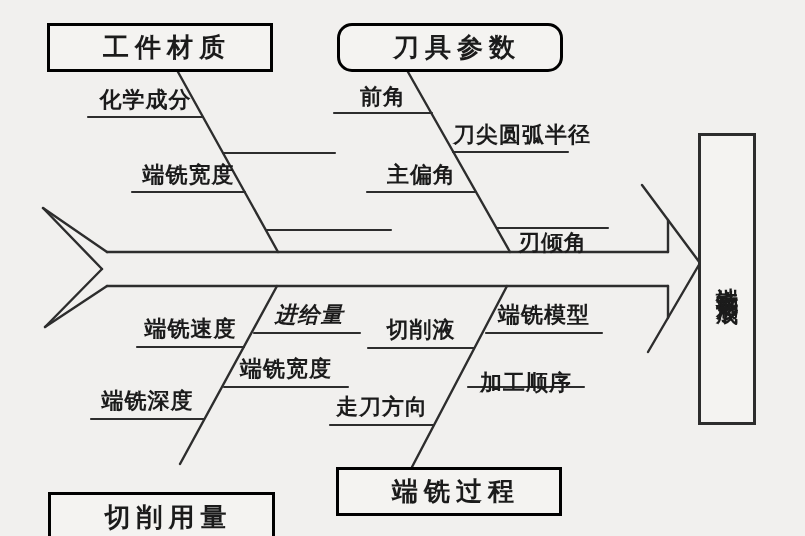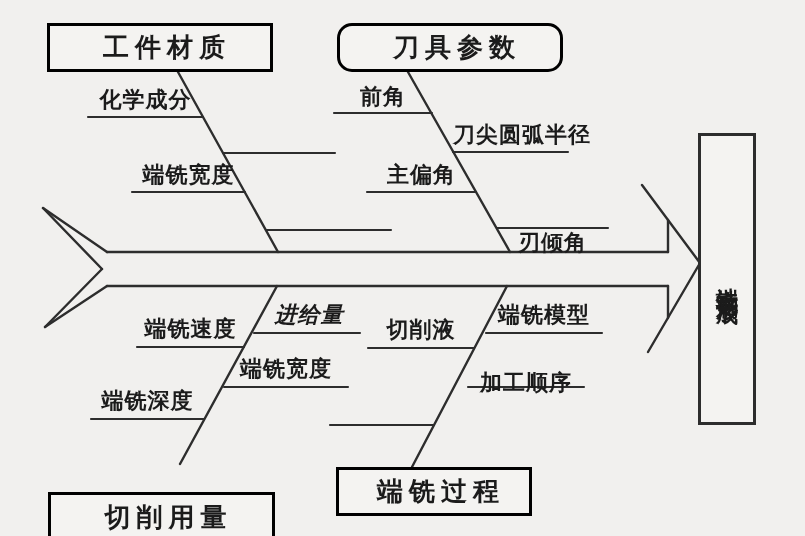--- a/index.html
+++ b/index.html
@@ -120,21 +120,21 @@
 
   <div class="cat-box" style="left:47px; top:23px; width:226px; height:49px;">
     <span class="cat-label">工件材质</span>
   </div>
   <div class="cat-box" style="left:337px; top:23px; width:226px; height:49px;border-radius:15px;">
     <span class="cat-label">刀具参数</span>
   </div>
   <div class="cat-box" style="left:48px; top:464px; width:227px; height:51px;margin-top:28px;">
     <span class="cat-label">切削用量</span>
   </div>
-  <div class="cat-box" style="left:336px; top:467px; width:196px; height:49px;">
+  <div class="cat-box" style="left:336px; top:467px; width:226px; height:49px;">
     <span class="cat-label">端铣过程</span>
   </div>
 
   <div class="effect-box">
     <span class="effect-label">端铣毛刺形成</span>
   </div>
 
   <div class="cause-label" style="left:88px; top:86px; width:115px;">化学成分</div>
   <div class="cause-label" style="left:132px; top:161px; width:113px;">端铣宽度</div>
 
@@ -144,14 +144,15 @@
   <div class="cause-label" style="left:497px; top:197px; width:111px;margin-top:32px;">刃倾角</div>
 
   <div class="cause-label" style="left:137px; top:315px; width:107px;">端铣速度</div>
   <div class="cause-label" style="left:256px; top:301px; width:106px;font-style:italic;">进给量</div>
   <div class="cause-label" style="left:224px; top:355px; width:124px;">端铣宽度</div>
   <div class="cause-label" style="left:91px; top:387px; width:113px;">端铣深度</div>
 
   <div class="cause-label" style="left:368px; top:316px; width:106px;">切削液</div>
   <div class="cause-label" style="left:486px; top:301px; width:116px;">端铣模型</div>
   <div class="cause-label" style="left:468px; top:369px; width:116px;">加工顺序</div>
+  <div class="cause-label" style="left:330px; top:393px; width:104px;">走刀方向</div>
 
 </div>
 
 </body></html>

